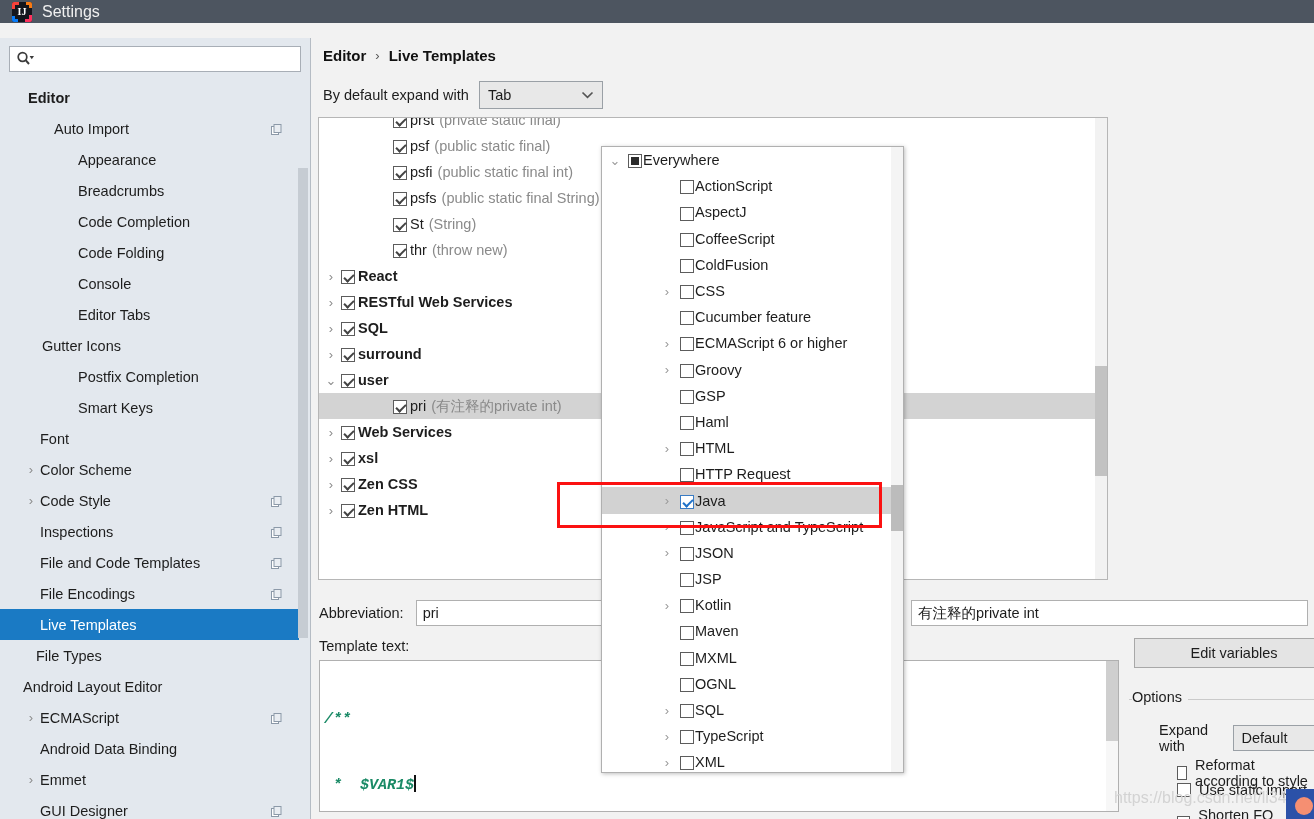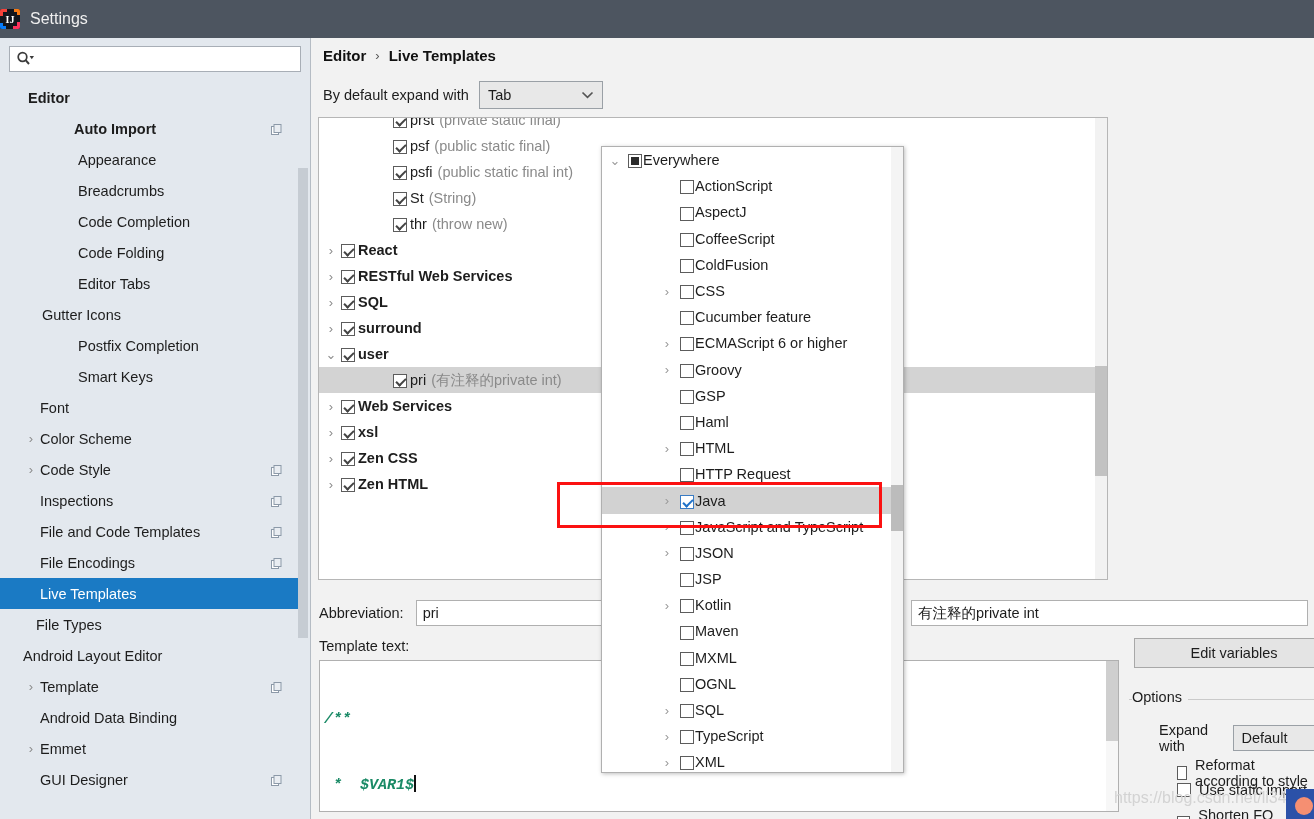--- a/index.html
+++ b/index.html
@@ -6,22 +6,22 @@
   html, body {
     width: 1314px; height: 819px;
     overflow: hidden;
     font-family: "Liberation Sans", sans-serif;
     background: #f2f2f2;
   }
   #app { position: relative; width: 1314px; height: 819px; }
 
   
   .titlebar {
-    position: absolute; left: 0; top: 0; width: 1314px; height: 38px;
-    background: #4d5560; display: flex; align-items: center; 
+    position: absolute; left: 0; top: 0; width: 1314px; height: 23px;
+    background: #4d5560; display: flex; align-items: center; padding-left: 12px;
   }
   .ij-logo {
     width: 20px; height: 20px; position: relative; margin-right: 10px;
     background: #14161d; border-radius: 2px; overflow: hidden;
   }
   .ij-logo .c1 { position:absolute; left:0; top:0; width:7px; height:7px; background:#f6423a; }
   .ij-logo .c2 { position:absolute; right:0; top:0; width:6px; height:6px; background:#f97a12; }
   .ij-logo .c3 { position:absolute; left:0; bottom:0; width:6px; height:6px; background:#087cfa; }
   .ij-logo .c4 { position:absolute; right:0; bottom:0; width:7px; height:7px; background:#fe315d; }
   .ij-logo .core {
@@ -250,21 +250,21 @@
         <polygon points="13.6,5 18,5 15.8,8.2" fill="#3b3b3b"></polygon>
       </svg>
       <input type="text" value="" placeholder="" style="">
     </div>
 
     <div class="tree">
       <div class="node bold" style="padding-left:28px;">
         <span class="lbl">Editor</span>
       </div>
       <div id="sidebar-items">
-          <div class="node" style="padding-left: 56px; font-weight: bold;">
+          <div class="node" style="padding-left: 36px;">
             <span class="arrow"></span>
             <span class="lbl">Auto Import</span>
             <span class="copyicon"><svg viewBox="0 0 11 11" width="11" height="11">
                 <rect x="0.5" y="2.5" width="7" height="8" fill="#fff" stroke="#8c99a8"></rect>
                 <rect x="3.0" y="0.5" width="7" height="8" fill="#e9edf2" stroke="#8c99a8"></rect>
               </svg></span>
           </div>
           <div class="node" style="padding-left: 60px;">
             <span class="arrow"></span>
             <span class="lbl">Appearance</span>
@@ -276,20 +276,24 @@
           <div class="node" style="padding-left: 60px; justify-content: flex-end;">
             <span class="arrow"></span>
             <span class="lbl">Code Completion</span>
           </div>
           <div class="node" style="padding-left: 60px;">
             <span class="arrow"></span>
             <span class="lbl">Code Folding</span>
           </div>
           <div class="node" style="padding-left: 60px;">
             <span class="arrow"></span>
+            <span class="lbl">Console</span>
+          </div>
+          <div class="node" style="padding-left: 60px;">
+            <span class="arrow"></span>
             <span class="lbl">Editor Tabs</span>
           </div>
           <div class="node" style="padding-left: 24px;">
             <span class="arrow"></span>
             <span class="lbl">Gutter Icons</span>
           </div>
           <div class="node" style="padding-left: 60px;">
             <span class="arrow"></span>
             <span class="lbl">Postfix Completion</span>
           </div>
@@ -344,21 +348,21 @@
           <div class="node" style="padding-left: 18px;">
             <span class="arrow"></span>
             <span class="lbl">File Types</span>
           </div>
           <div class="node" style="padding-left: 5px;">
             <span class="arrow"></span>
             <span class="lbl">Android Layout Editor</span>
           </div>
           <div class="node" style="padding-left: 22px;">
             <span class="arrow">›</span>
-            <span class="lbl">Template</span>
+            <span class="lbl">ECMAScript</span>
             <span class="copyicon"><svg viewBox="0 0 11 11" width="11" height="11">
                 <rect x="0.5" y="2.5" width="7" height="8" fill="#fff" stroke="#8c99a8"></rect>
                 <rect x="3.0" y="0.5" width="7" height="8" fill="#e9edf2" stroke="#8c99a8"></rect>
               </svg></span>
           </div>
           <div class="node" style="padding-left: 22px;">
             <span class="arrow"></span>
             <span class="lbl">Android Data Binding</span>
           </div>
           <div class="node" style="padding-left: 22px;">
@@ -414,20 +418,27 @@
             <span class="cb"><span class="cbx checked"></span></span>
             <span class="nm">psf</span>
             <span class="desc">(public static final)</span>
           </div>
           <div class="tmpl-row">
             <span class="indent"></span>
             <span class="arrow"></span>
             <span class="cb"><span class="cbx checked"></span></span>
             <span class="nm">psfi</span>
             <span class="desc">(public static final int)</span>
+          </div>
+          <div class="tmpl-row">
+            <span class="indent"></span>
+            <span class="arrow"></span>
+            <span class="cb"><span class="cbx checked"></span></span>
+            <span class="nm">psfs</span>
+            <span class="desc">(public static final String)</span>
           </div>
           <div class="tmpl-row">
             <span class="indent"></span>
             <span class="arrow"></span>
             <span class="cb"><span class="cbx checked"></span></span>
             <span class="nm">St</span>
             <span class="desc">(String)</span>
           </div>
           <div class="tmpl-row">
             <span class="indent"></span>

